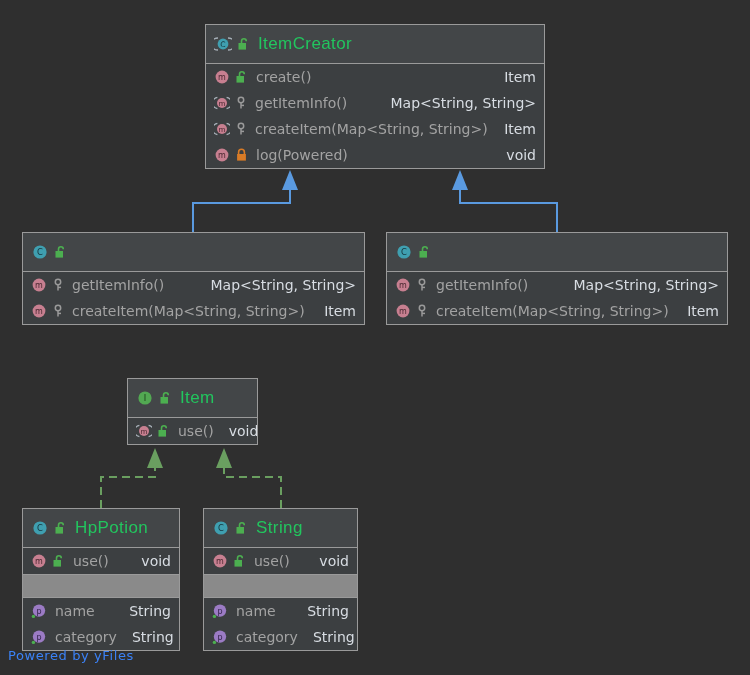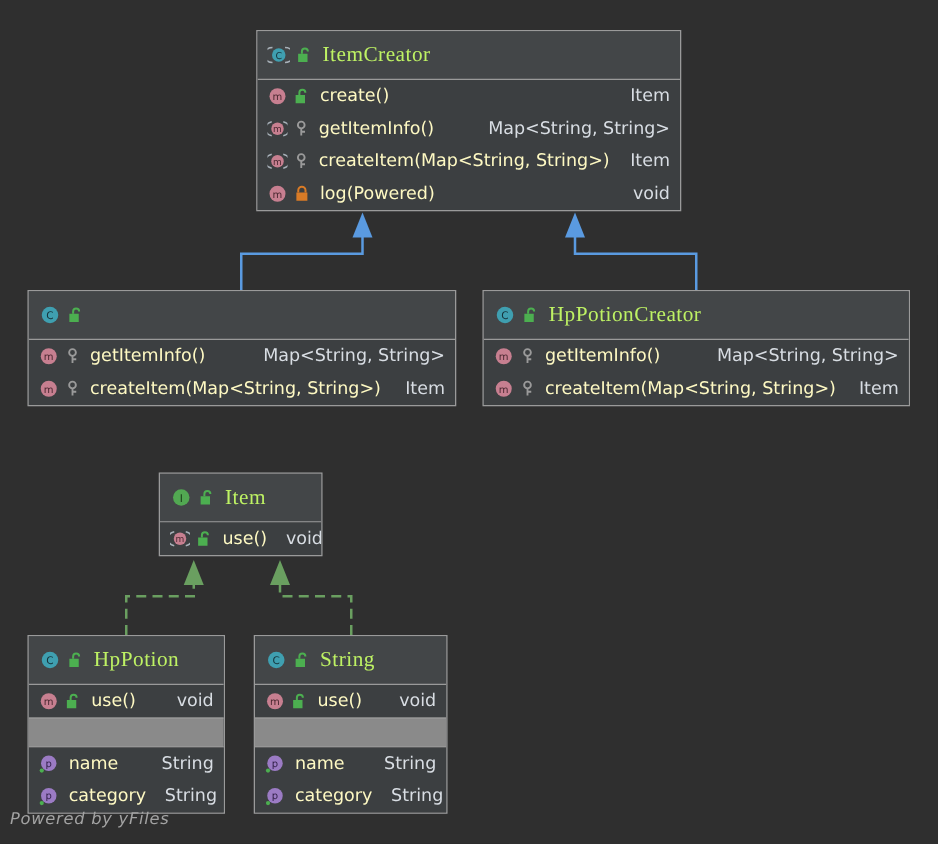--- a/index.html
+++ b/index.html
@@ -35,41 +35,41 @@
   .node-header {
     background: #434648;
     border-bottom: 1px solid #9a9a9a;
     display: flex;
     align-items: center;
     padding: 0 8px;
     height: 38px;
     gap: 5px;
   }
   .node-title {
-    font-family: Liberation Serif, serif;
+    font-family: Liberation Sans, sans-serif;
     font-size: 17px;
-    color: #bef264;
+    color: #22c55e;
     letter-spacing: 0.4px;
     white-space: nowrap;
     margin-left: 3px;
   }
   .node-section {
     background: #3c3f41;
   }
   .uml-row {
     display: flex;
     align-items: center;
     height: 26px;
     padding: 0 8px;
     gap: 5px;
     white-space: nowrap;
   }
   .member-name {
     font-size: 14px;
-    color: #fef9c3;
+    color: #a3a3a3;
     margin-left: 3px;
   }
   .member-type {
     font-size: 14px;
     color: #d8dde3;
     margin-left: auto;
     padding-left: 10px;
   }
   .spacer-band {
     background: #8a8a8a;
@@ -85,24 +85,23 @@
     line-height: 0;
   }
   .icon svg { display: block; }
 
   
   .watermark {
     position: absolute;
     left: 8px;
     top: 648px;
     font-size: 13px;
-    color: #a3a3a3;
+    color: #3b82f6;
     letter-spacing: 0.6px;
     font-family: "DejaVu Sans", "Liberation Sans", sans-serif;
-    font-style: italic;
   }
 </style>
 </head>
 <body>
 
 <div id="canvas">
 
   <svg id="edges" viewBox="0 0 750 675">
 
     <g>
@@ -283,21 +282,20 @@
           <circle cx="9" cy="9" r="6.6" fill="#3f9fb0"></circle>
           <text x="9" y="12.4" font-size="8.4" fill="#16333a" text-anchor="middle" font-family="DejaVu Sans, sans-serif">C</text>
         </svg>
       </span>
       <span class="icon">
         <svg width="13" height="14" viewBox="0 0 13 14">
           <path d="M4.5 6 V4.2 A2.4 2.4 0 0 1 9.3 4.2" fill="none" stroke="#4caf50" stroke-width="1.6"></path>
           <rect x="1.5" y="6" width="7.5" height="6.6" fill="#4caf50"></rect>
         </svg>
       </span>
-      <span class="node-title">HpPotionCreator</span>
     </div>
     <div class="node-section">
       <div class="uml-row">
         <span class="icon">
           <svg width="16" height="16" viewBox="0 0 16 16">
             <circle cx="8" cy="8" r="6.4" fill="#c77f90"></circle>
             <text x="8" y="11" font-size="8" fill="#4a2730" text-anchor="middle" font-family="DejaVu Sans, sans-serif">m</text>
           </svg>
         </span>
         <span class="icon">

